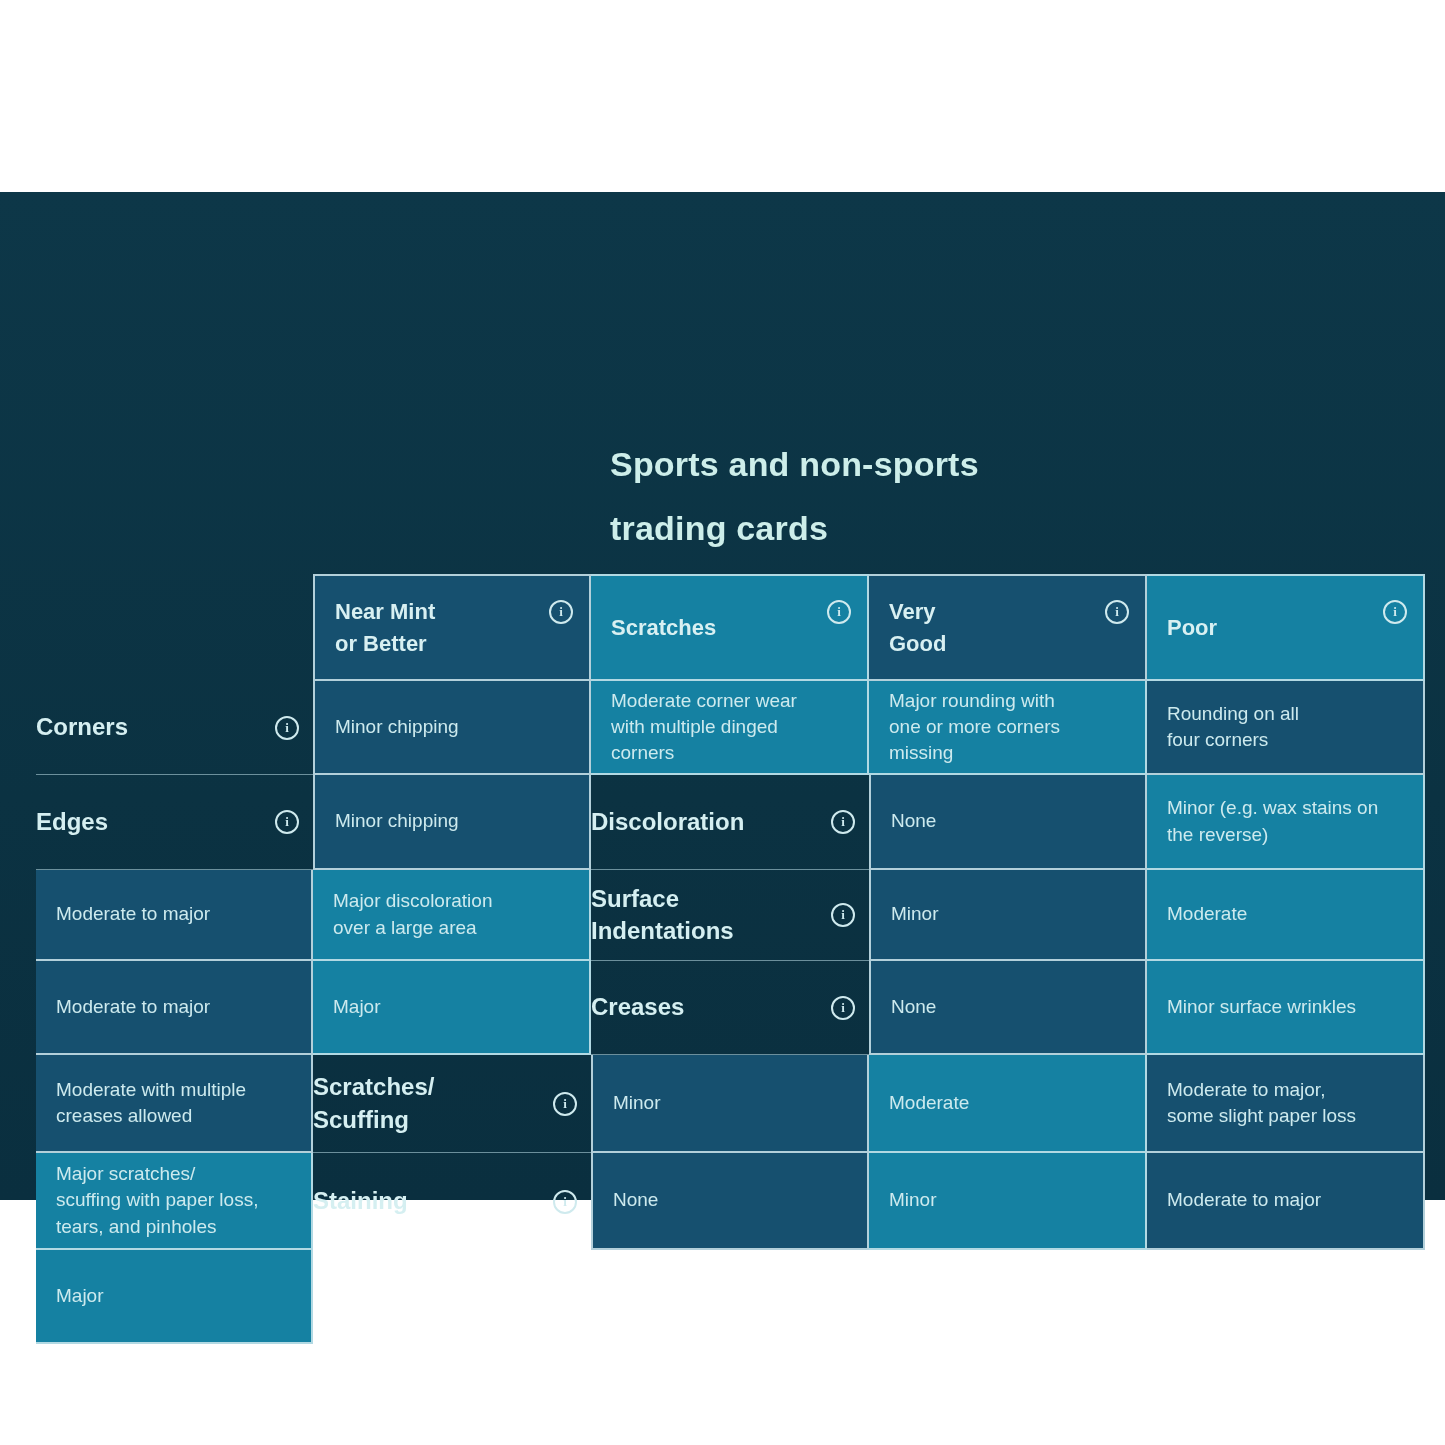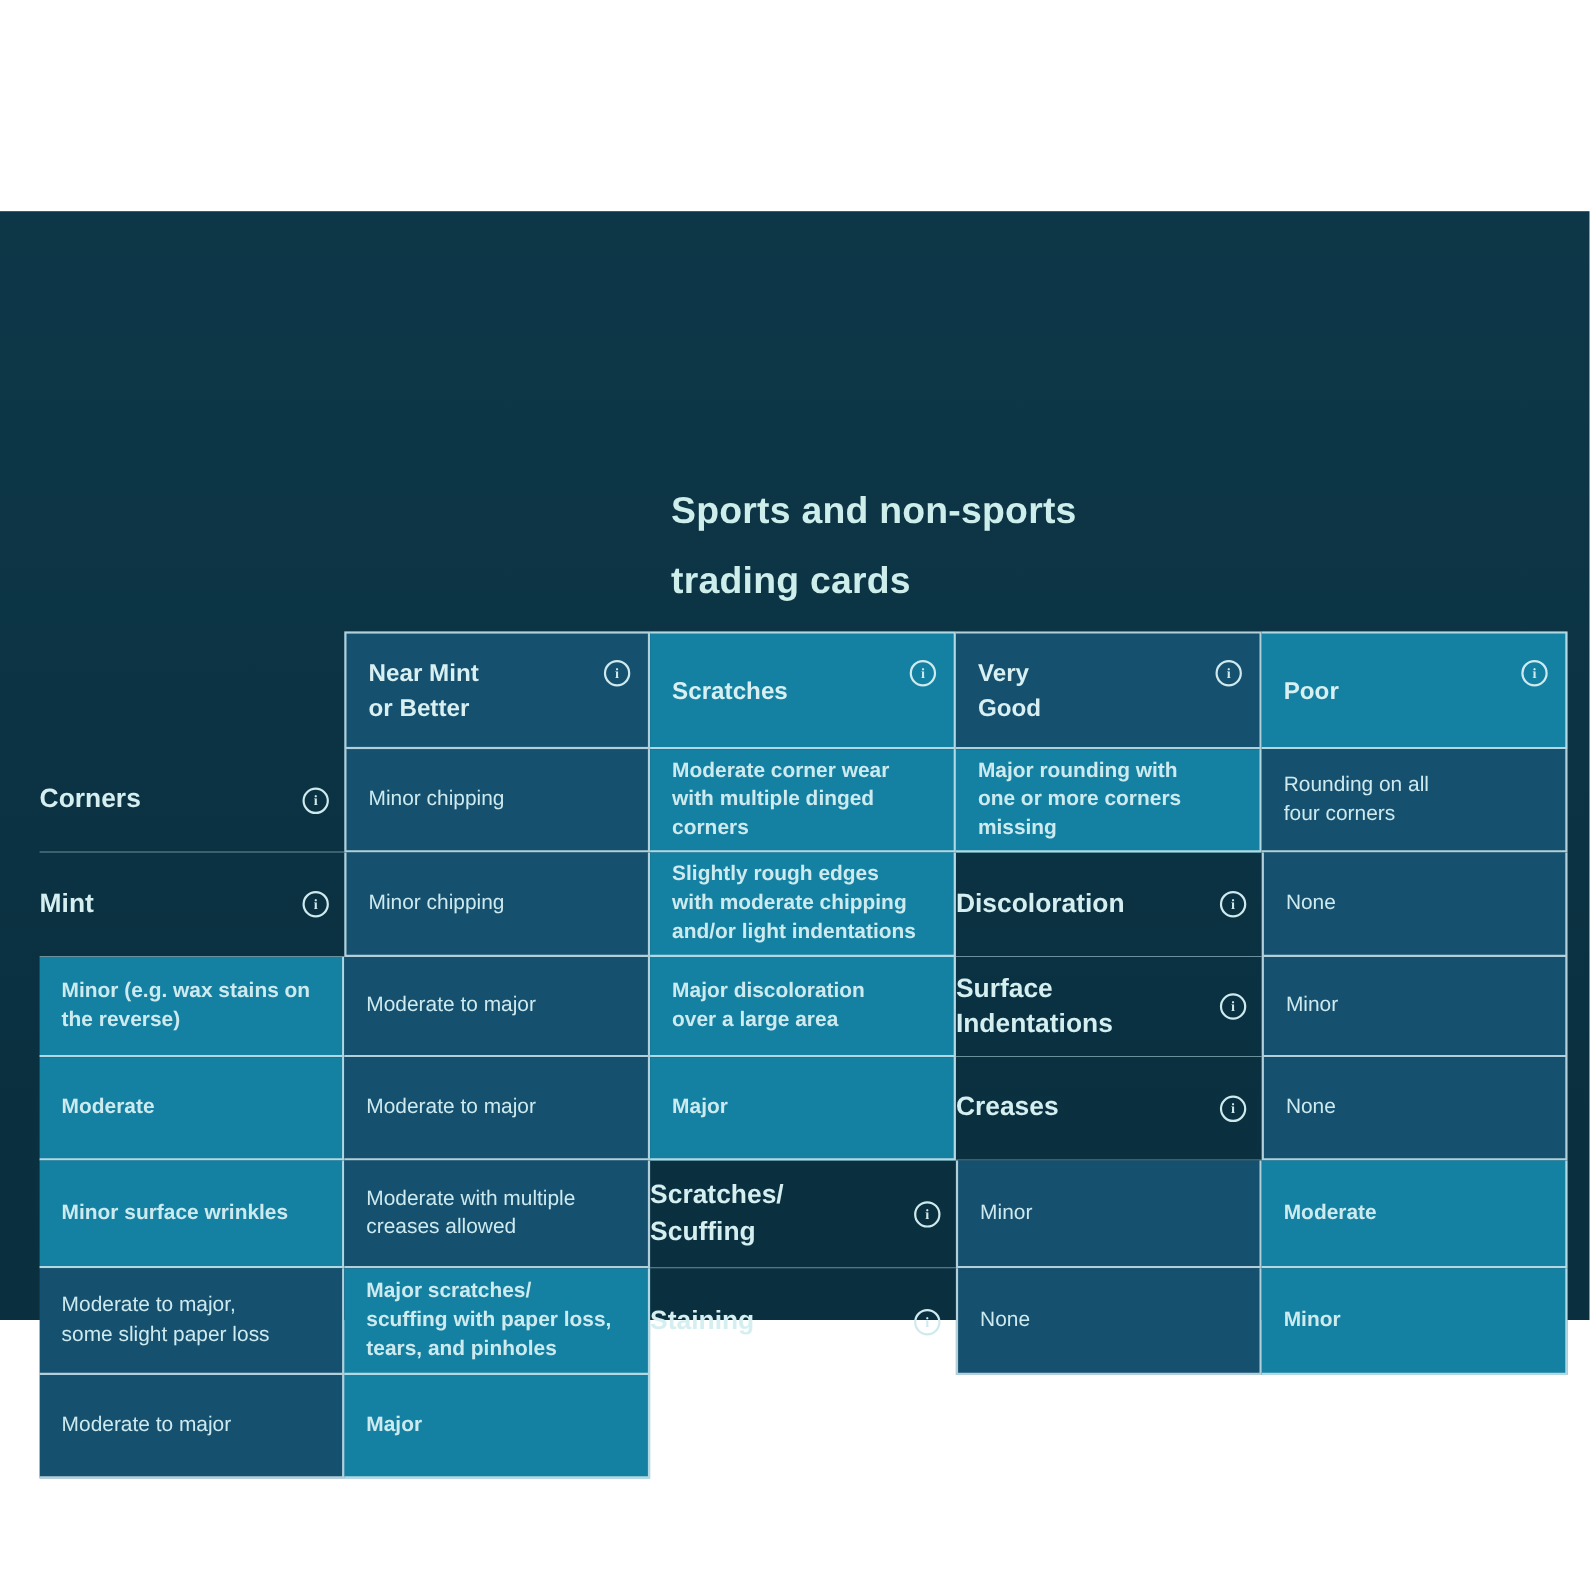--- a/index.html
+++ b/index.html
@@ -26,21 +26,21 @@
   .cell{
     box-sizing:border-box;
     display:flex;align-items:center;
     padding:10px 20px;
     font-size:19px;line-height:1.38;color:#cdeaee;
     white-space:pre-line;
     border-right:2px solid rgba(213,237,242,.82);
     border-bottom:2px solid rgba(213,237,242,.82);
   }
   .c-dark{background:#16506f;}
-  .c-teal{background:#1581a2;font-weight:bold;}
+  .c-teal{background:#1581a2;}
   .col-first{border-left:2px solid rgba(213,237,242,.82);}
   .row-head{border-top:2px solid rgba(213,237,242,.82);}
   .head{
     position:relative;
     font-size:22px;font-weight:bold;color:#d8f0f2;line-height:1.45;
     padding-right:54px;
   }
   .head .info{position:absolute;top:24px;right:16px;}
   .labelcell{
     box-sizing:border-box;
@@ -98,27 +98,24 @@
     <div class="cell c-teal">Moderate corner wear
 with multiple dinged
 corners</div>
     <div class="cell c-teal">Major rounding with
 one or more corners
 missing</div>
     <div class="cell c-dark">Rounding on all
 four corners</div>
 
     <div class="labelcell sep">
-      <span>Mint</span>
+      <span>Edges</span>
       <span class="info">i</span>
     </div>
     <div class="cell c-dark col-first">Minor chipping</div>
-    <div class="cell c-teal">Slightly rough edges
-with moderate chipping
-and/or light indentations</div>
 
     <div class="labelcell sep">
       <span>Discoloration</span>
       <span class="info">i</span>
     </div>
     <div class="cell c-dark col-first">None</div>
     <div class="cell c-teal">Minor (e.g. wax stains on
 the reverse)</div>
     <div class="cell c-dark">Moderate to major</div>
     <div class="cell c-teal">Major discoloration

